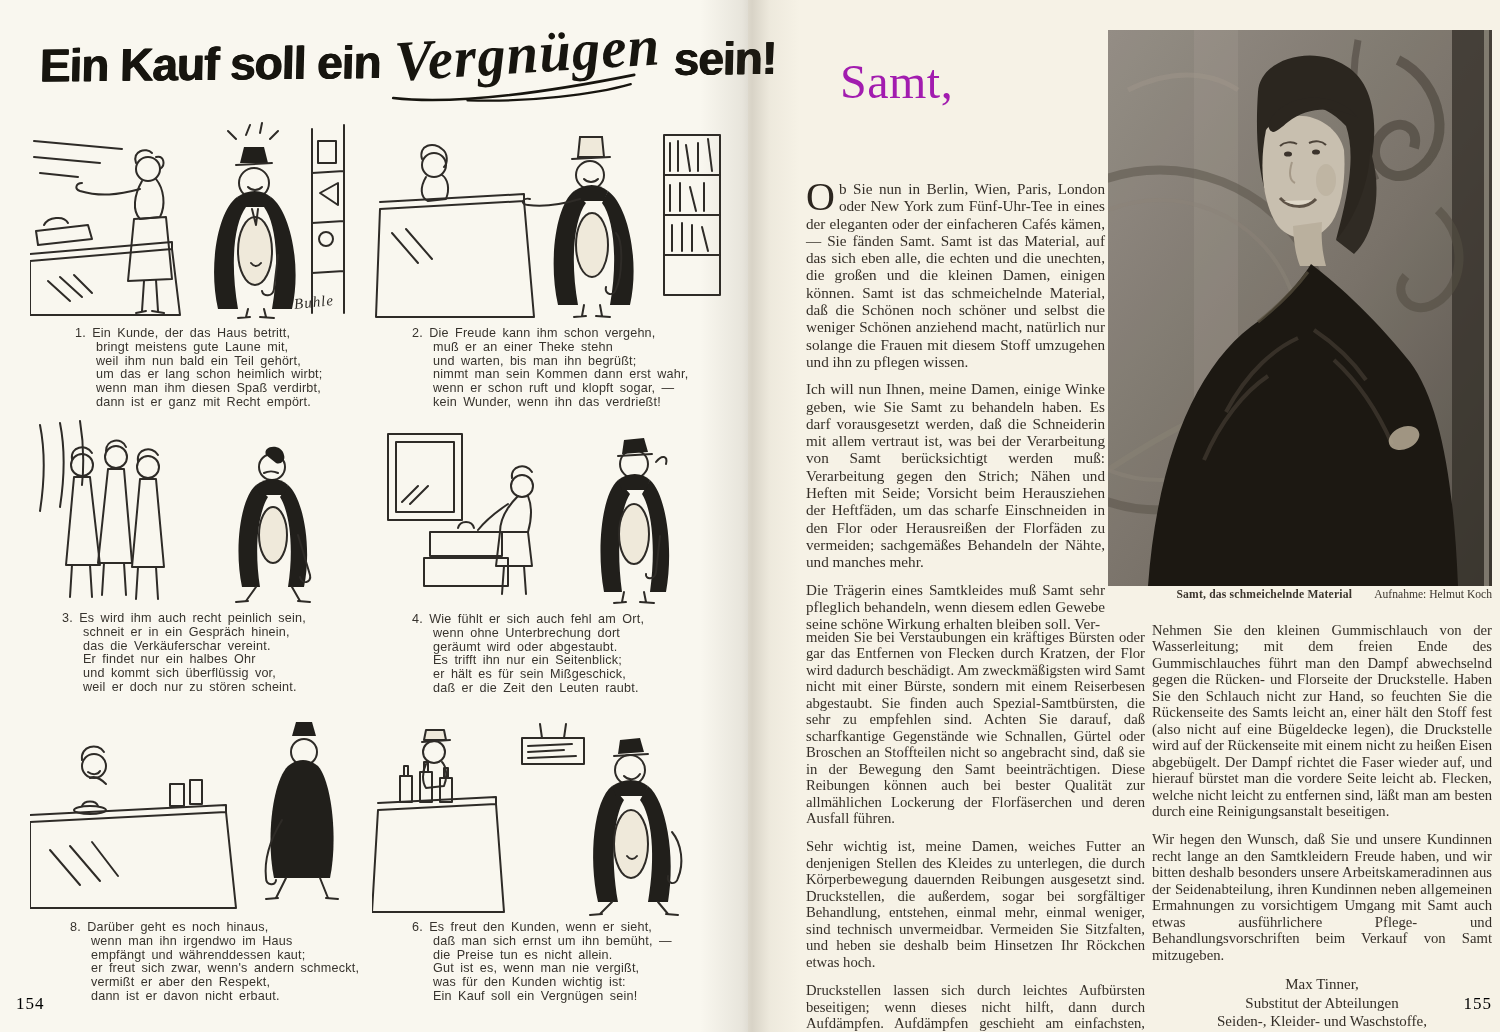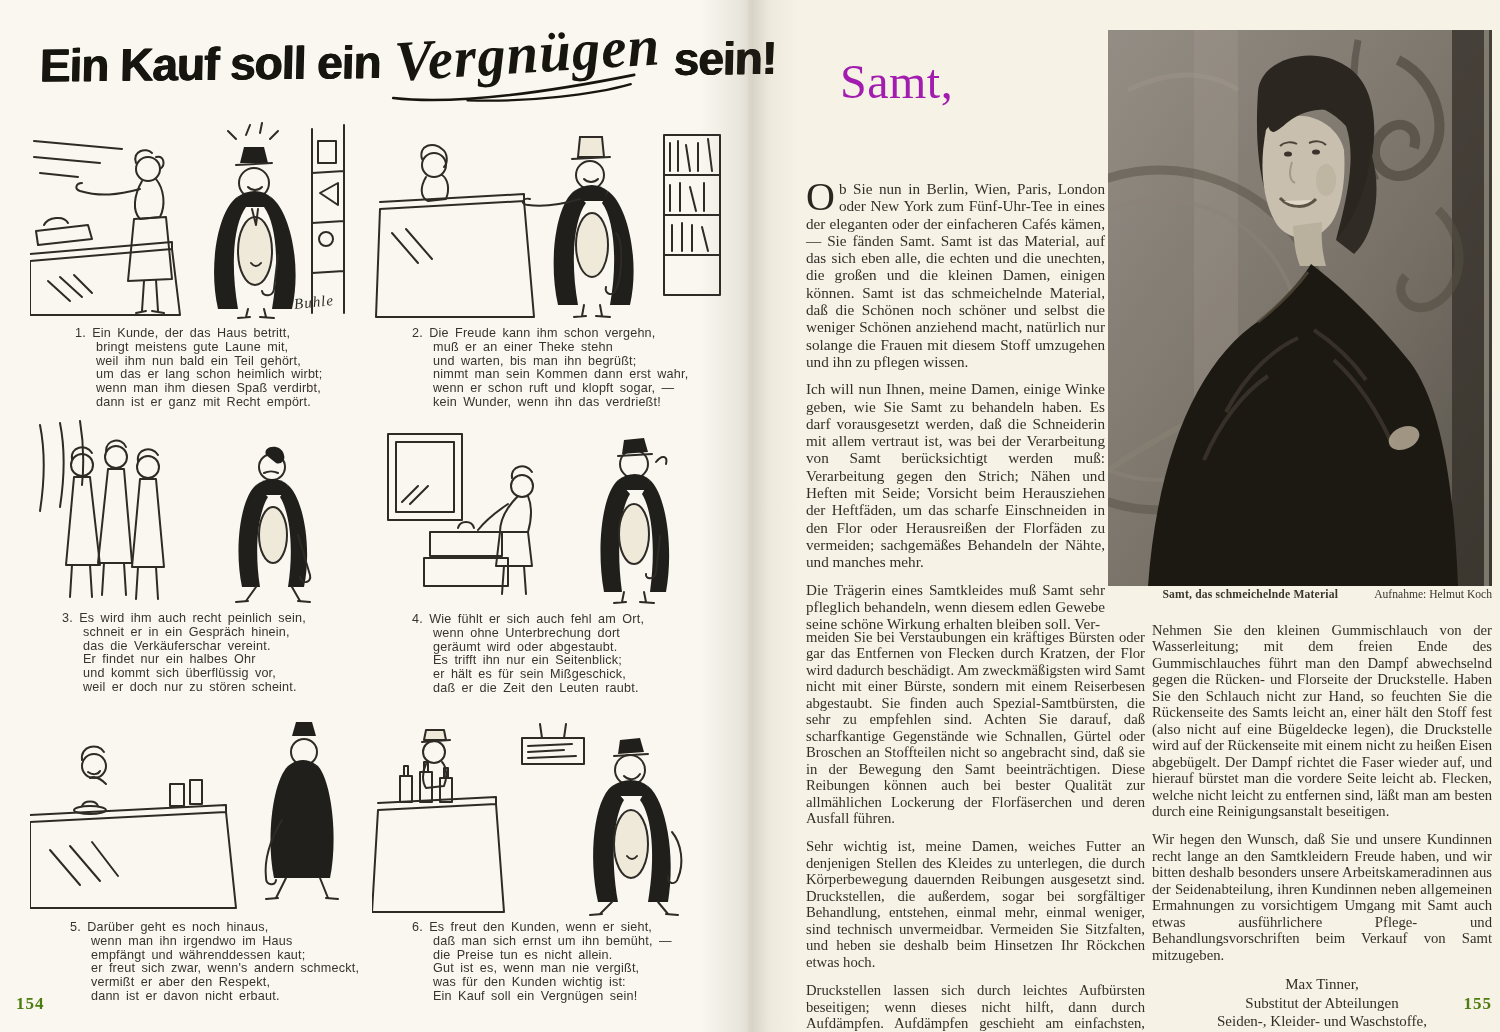--- a/index.html
+++ b/index.html
@@ -56,42 +56,42 @@
     white-space:pre-line;
     padding-left:21px;text-indent:-21px;
     width:330px;
   }
   .artist-sig{
     font-family:"Liberation Serif", serif;
     font-style:italic;font-size:15px;color:#2e2b27;
     transform:rotate(-6deg);letter-spacing:1px;
   }
   .pagenum{
-    font-size:17px;font-weight:bold;color:#4d7c0f;letter-spacing:1px;
+    font-size:17px;font-weight:normal;color:#000000;letter-spacing:1px;
   }
 
   
   .article-title{left:808px;top:56px;width:300px;color:#a21caf;margin-left:32px;}
   .article-title .t1{font-size:48px;line-height:52px;letter-spacing:0.5px;}
   .article-title .t2{font-size:42px;line-height:46px;margin-top:6px;letter-spacing:-0.5px;word-spacing:1px;}
 
   .col{position:absolute;text-align:justify;}
   .col p{margin:12px 0 12px 0;}
   .col-narrow{left:806px;top:180px;width:299px;font-size:15.2px;line-height:17.3px;}
   .col-narrow p{margin:0 0 10px 0;}
   .col-wide-left{left:806px;top:617px;width:339px;font-size:14.7px;line-height:16.45px;}
   .col-wide-right{left:1152px;top:610px;width:340px;font-size:14.7px;line-height:16.45px;}
   .dropcap::first-letter{
     float:left;font-size:40px;line-height:31px;padding:1px 4px 0 0;color:#2c261f;
   }
   .photo-frame{left:1108px;top:30px;width:384px;height:556px;background:#6c675e;}
   .photo-frame svg{display:block;}
   .photo-caption{
     left:1108px;top:588px;width:384px;
-    display:flex;justify-content:flex-end;align-items:baseline;gap:36px;
+    display:flex;justify-content:flex-end;align-items:baseline;gap:22px;
     font-size:11.6px;color:#3b352d;white-space:nowrap;
   }
   .photo-caption .bold{font-weight:bold;letter-spacing:0.2px;}
   .signature-block{
     margin-top:6px;text-align:center;white-space:pre-line;
     font-size:15px;line-height:18.5px;text-align-last:center;
   }
 </style>
 </head>
 <body>
@@ -309,21 +309,21 @@
 das die Verkäuferschar vereint.
 Er findet nur ein halbes Ohr
 und kommt sich überflüssig vor,
 weil er doch nur zu stören scheint.</div>
 <div class="caption" style="left:412px;top:613px;">4. Wie fühlt er sich auch fehl am Ort,
 wenn ohne Unterbrechung dort
 geräumt wird oder abgestaubt.
 Es trifft ihn nur ein Seitenblick;
 er hält es für sein Mißgeschick,
 daß er die Zeit den Leuten raubt.</div>
-<div class="caption" style="left:70px;top:921px;">5. Darüber geht es noch hinaus,
+<div class="caption" style="left:70px;top:921px;">8. Darüber geht es noch hinaus,
 wenn man ihn irgendwo im Haus
 empfängt und währenddessen kaut;
 er freut sich zwar, wenn's andern schmeckt,
 vermißt er aber den Respekt,
 dann ist er davon nicht erbaut.</div>
 <div class="caption" style="left:412px;top:921px;">6. Es freut den Kunden, wenn er sieht,
 daß man sich ernst um ihn bemüht, —
 die Preise tun es nicht allein.
 Gut ist es, wenn man nie vergißt,
 was für den Kunden wichtig ist:

